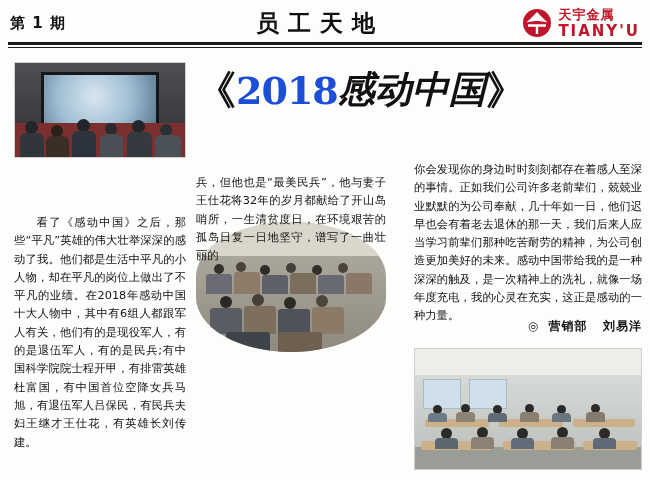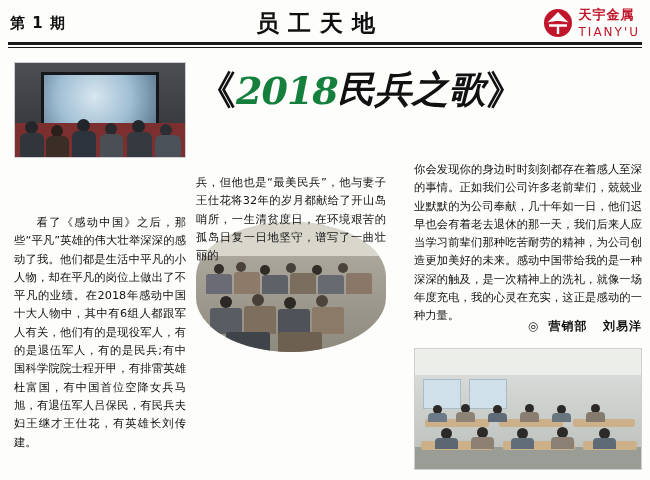--- a/index.html
+++ b/index.html
@@ -40,43 +40,42 @@
     font-family: "DejaVu Sans", sans-serif;
   }
   .logo-block {
     width: 160px;
     display: flex; align-items: center; justify-content: flex-end;
     gap: 6px;
   }
   .logo-mark { width: 30px; height: 30px; }
   .logo-text { line-height: 1.05; text-align: left; }
   .logo-cn { font-size: 13px; font-weight: bold; color: #c0152a; letter-spacing: 1px; }
-  .logo-en { font-size: 12px; font-weight: normal; color: #c0152a; letter-spacing: 2px; }
+  .logo-en { font-size: 15px; font-weight: bold; color: #c0152a; letter-spacing: 2px; }
 
   .rule-thick {
     position: absolute; left: 8px; top: 42px; width: 634px; height: 3px;
     background: #1a1a1a;
   }
   .rule-thin {
     position: absolute; left: 8px; top: 46.5px; width: 634px; height: 1px;
     background: #1a1a1a;
   }
 
   
   .headline {
     position: absolute; left: 196px; top: 62px;
     width: 448px; height: 56px;
     display: flex; align-items: center;
     white-space: nowrap;
   }
   .hl-brk { font-size: 40px; color: #111; font-weight: bold; }
   .hl-num {
-    font-size: 38px; font-weight: bold; color: #15803d;
+    font-size: 38px; font-weight: bold; color: #1d4ed8;
     font-family: "DejaVu Serif", serif;
-    font-style: italic;
     letter-spacing: -1px;
   }
   .hl-cn {
     font-size: 37px; font-weight: bold; color: #111;
     font-style: italic;
     letter-spacing: 0px;
   }
   .hl-tail { font-size: 31px; font-weight: bold; color: #111; letter-spacing: 1px; }
 
   
@@ -171,21 +170,21 @@
         <span class="logo-en">TIANY'U</span>
       </span>
     </div>
   </div>
   <div class="rule-thick"></div>
   <div class="rule-thin"></div>
 
   <div class="headline">
     <span class="hl-brk">《</span>
     <span class="hl-num">2018</span>
-    <span class="hl-cn">民兵之歌</span>
+    <span class="hl-cn">感动中国</span>
     <span class="hl-brk">》</span>
   </div>
 
   <div class="photo photo-1">
     <div class="th-wall"></div>
     <div class="th-band"></div>
     <div class="th-screen"></div>
     <div class="th-floor"></div>
     <div class="th-head" style="left:10px;  top:58px; width:13px; height:13px;"></div>
     <div class="th-body" style="left:5px;   top:70px; width:24px; height:28px;"></div>

